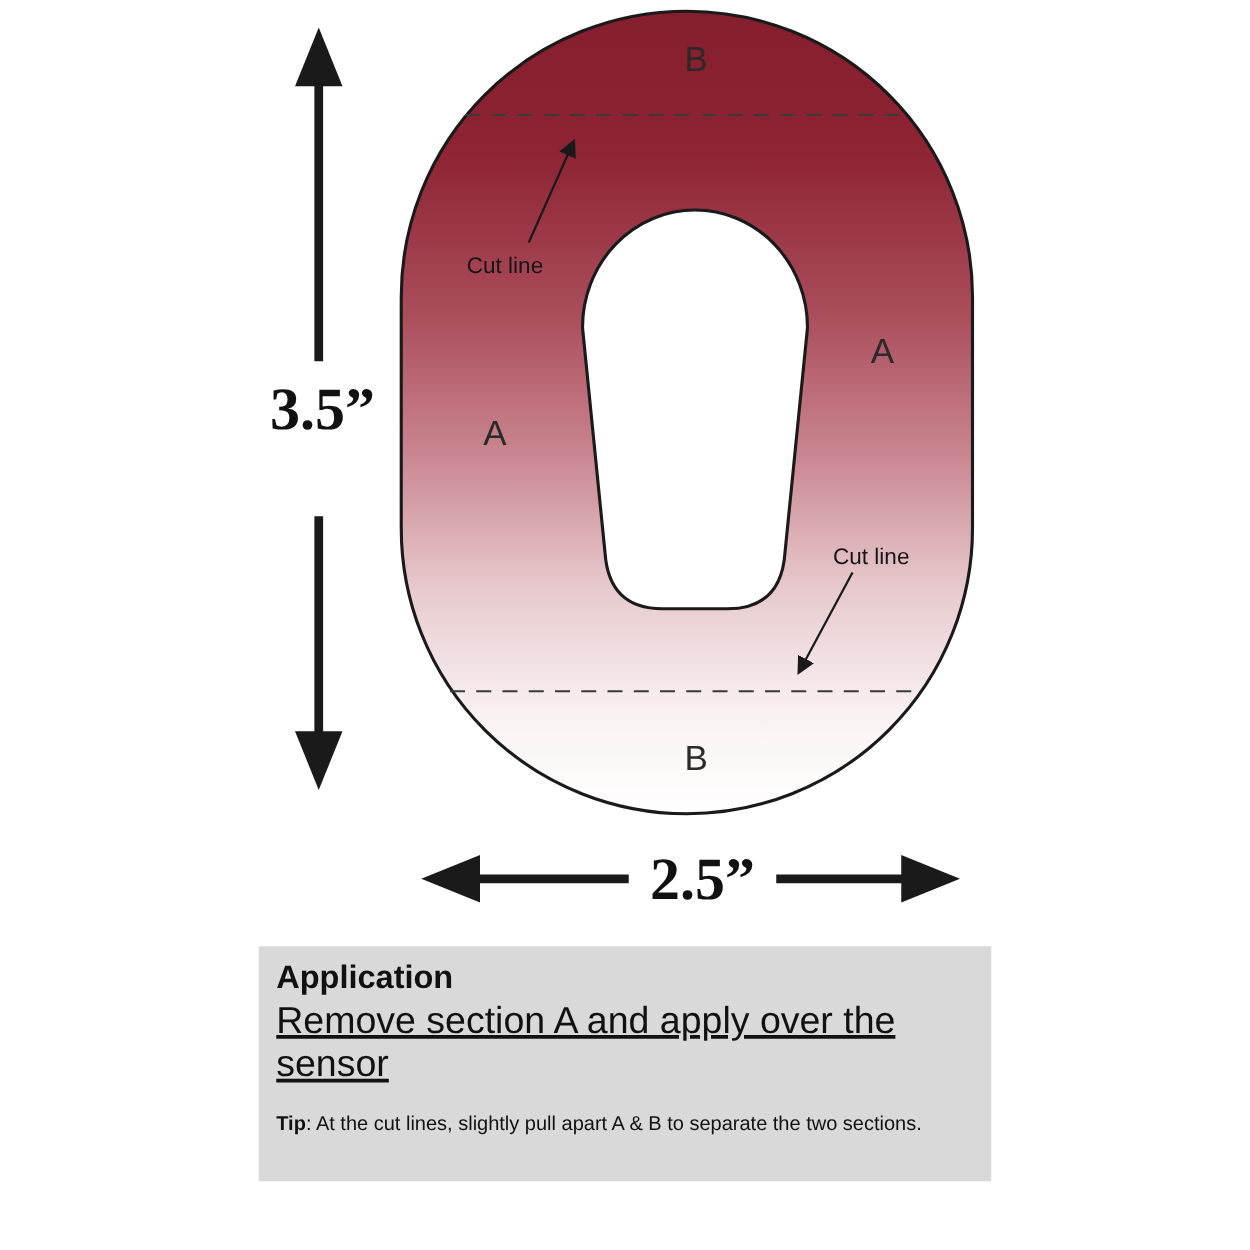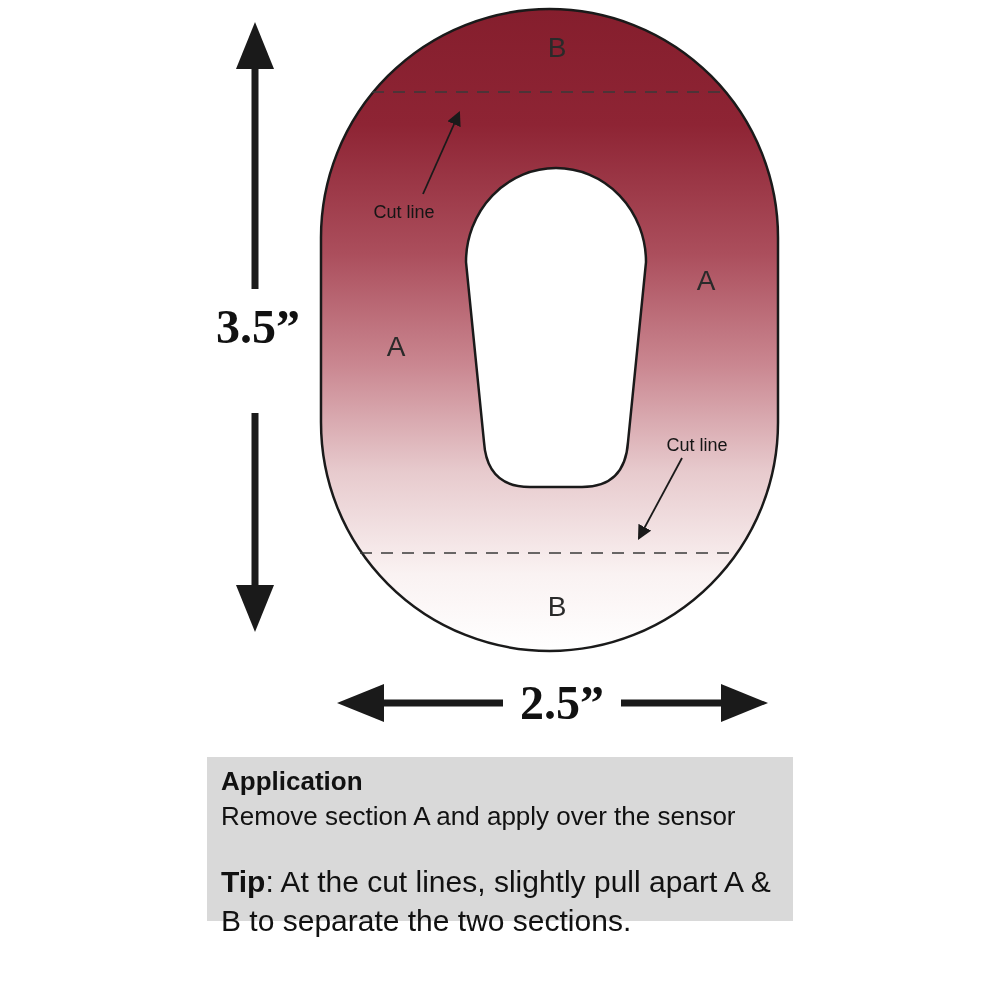--- a/index.html
+++ b/index.html
@@ -3,26 +3,26 @@
 <meta charset="utf-8">
 <style>
   html,body{margin:0;padding:0;}
   body{
     width:1000px;height:1000px;background:#ffffff;position:relative;overflow:hidden;
     font-family:"Liberation Sans",sans-serif;
   }
   .stage{position:absolute;inset:0;}
   svg{position:absolute;top:0;left:0;}
   .app-box{
-    position:absolute;left:207px;top:757px;width:586px;height:164px;
+    position:absolute;left:207px;top:757px;width:586px;height:188px;
     background:#d9d9d9;box-sizing:border-box;padding:7px 14px;color:#111;
   }
   .app-title{font-weight:bold;font-size:26px;line-height:35px;}
-  .app-line{font-size:26px;line-height:35px;}
-  .app-tip{font-size:30px;line-height:39px;margin-top:28px;width:560px;}
+  .app-line{font-size:30px;line-height:35px;text-decoration:underline;}
+  .app-tip{font-size:16px;line-height:27px;margin-top:17px;width:560px;}
   .bold{font-weight:bold;}
 </style>
 </head>
 <body>
 
 <div class="stage">
 
   <svg width="1000" height="757" viewBox="0 0 1000 757">
     <defs>
       <linearGradient id="patchGrad" x1="0" y1="0" x2="0" y2="1">

